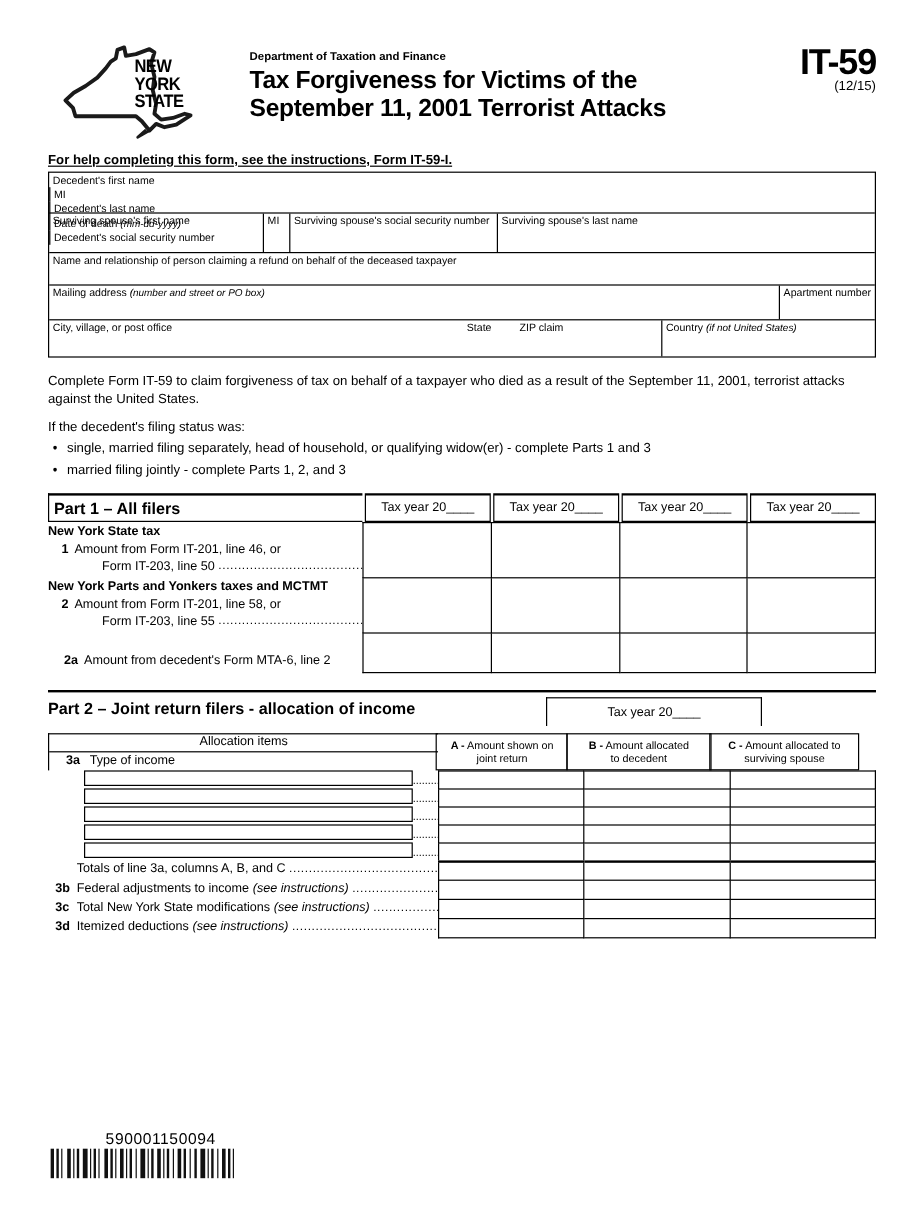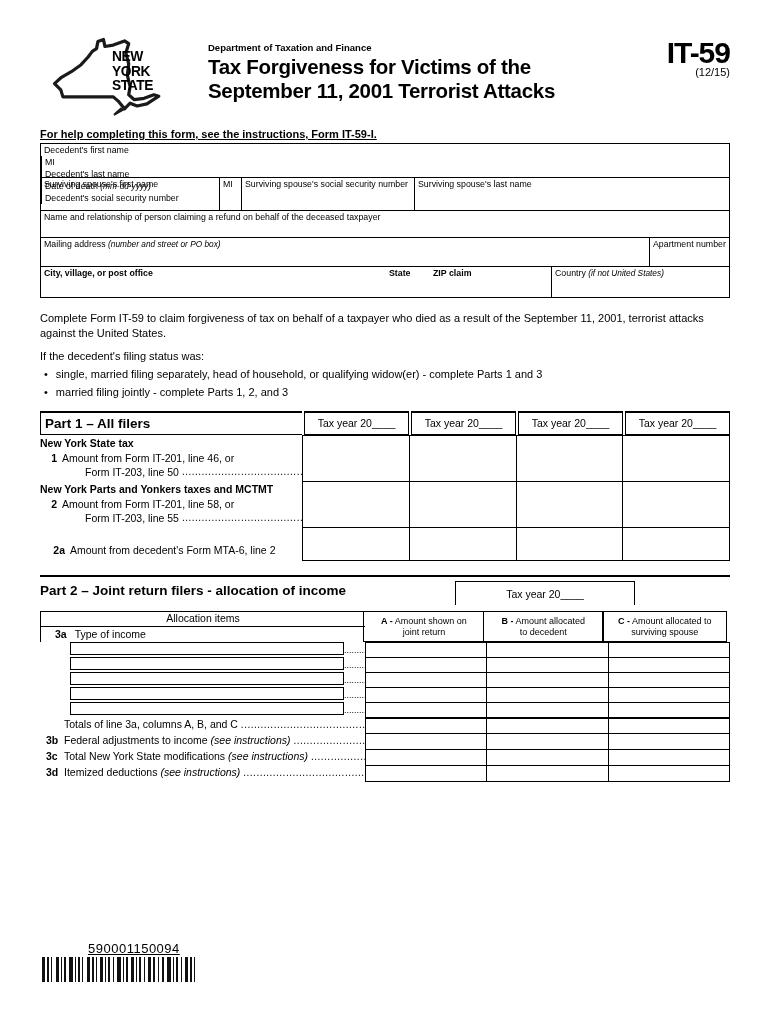--- a/index.html
+++ b/index.html
@@ -63,39 +63,39 @@
   
   .p2-head { position:relative; height:34px; padding-top:6px; }
   .p2-title { font-size:13.5px; font-weight:bold; }
   .p2-yearbox { position:absolute; left:415px; top:4px; width:180px; height:24px; border:1.6px solid #000; border-bottom:none; text-align:center; font-size:10.5px; padding-top:6px; }
   .p2-hdr { display:flex; }
   .p2-left-hdr { width:325px; border-top:1.6px solid #000; border-left:1.6px solid #000; height:31px; }
   .alloc { text-align:center; font-size:10.5px; border-bottom:1.6px solid #000; height:15px; }
   .l3a { font-size:10.5px; padding-left:14px; padding-top:1px; }
   .l3a .n { font-weight:bold; padding-right:8px; }
   .p2-col { border:1.6px solid #000; margin-left:-1.6px; text-align:center; font-size:9px; line-height:10.5px; padding-top:4px; height:31px; }
-  .cw1 { width:121px; } .cw2 { width:121px; } .cw3 { width:125px; }
+  .cw1 { width:110px; } .cw2 { width:121px; } .cw3 { width:125px; }
   .p2-col .cl { font-weight:bold; }
   .p2-body { display:flex; }
   .p2-labels { width:325px; font-size:10.5px; }
   .type-row { height:15px; display:flex; align-items:flex-start; }
   .type-box { margin-left:30px; width:274px; height:12.5px; border:1.4px solid #000; background:#fff; flex:none; }
   .mini-dots { width:21px; overflow:hidden; white-space:nowrap; font-size:9px; padding-top:3px; }
   .lab-row { height:16px; display:flex; line-height:15px; }
   .lab-row .pnum { width:24px; padding-left:6px; font-weight:bold; flex:none; }
   .lab-row.totals { padding-left:24px; }
   .see { font-style:italic; padding-left:3px; }
   table.grid2 { border-collapse:collapse; width:365px; table-layout:fixed; }
   table.grid2 td { border:1.6px solid #000; height:15px; }
   table.grid2 tr.tall td { height:16px; }
   table.grid2 tr.thick td { border-top:2.4px solid #000; }
 
   
   .barcode-block { position:absolute; left:42px; top:941px; }
-  .bc-num { font-size:13px; letter-spacing:0.5px; margin-left:46px;text-decoration:underline; }
+  .bc-num { font-size:13px; letter-spacing:0.5px; margin-left:46px; }
   .bc-bars { margin-top:1px; }
 </style>
 </head>
 <body>
 
 <div class="content">
 
   <div class="hdr">
     <div class="logo">
       <svg width="155" height="84" viewBox="0 0 110 60">
@@ -138,21 +138,21 @@
       <div class="icell" style="width:315px;"><span>Surviving spouse's last name</span></div>
     </div>
     <div class="itr h27">
       <div class="icell" style="flex:1;"><span>Name and relationship of person claiming a refund on behalf of the deceased taxpayer</span></div>
     </div>
     <div class="itr h29">
       <div class="icell" style="width:608px;"><span>Mailing address</span> <span class="note">(number and street or PO box)</span></div>
       <div class="icell" style="flex:1;"><span>Apartment number</span></div>
     </div>
     <div class="itr h31">
-      <div class="icell" style="width:510px;font-weight:bold;">
+      <div class="icell" style="width:510px;">
         <span>City, village, or post office</span>
         <span class="abs" style="left:348px;">State</span>
         <span class="abs" style="left:392px;">ZIP claim</span>
       </div>
       <div class="icell" style="flex:1;"><span>Country</span> <span class="note">(if not United States)</span></div>
     </div>
   </div>
 
   <div class="intro">Complete Form IT-59 to claim forgiveness of tax on behalf of a taxpayer who died as a result of the September 11, 2001, terrorist attacks against the United States.</div>
   <div class="status">If the decedent's filing status was:</div>

